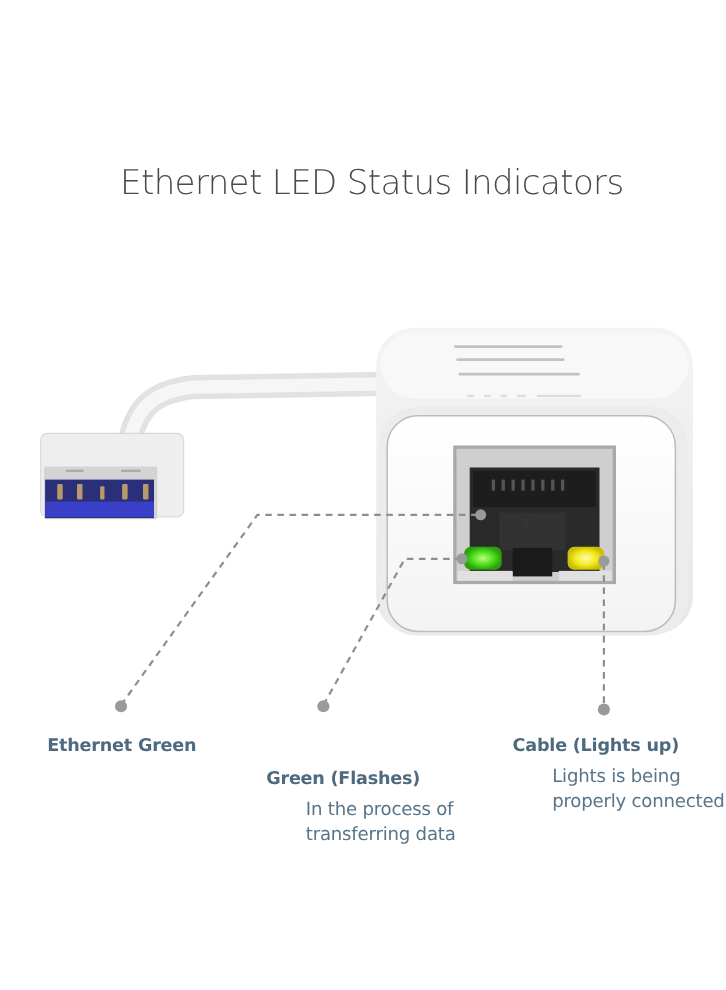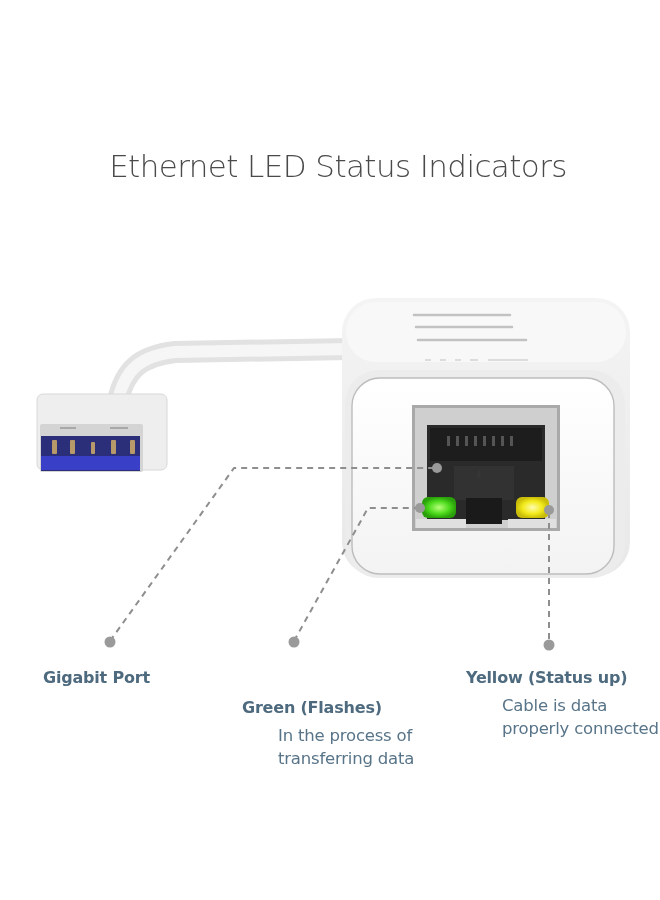--- a/index.html
+++ b/index.html
@@ -116,30 +116,30 @@
     <circle cx="549" cy="510" r="5"></circle>
     <circle cx="110" cy="642" r="5.5"></circle>
     <circle cx="294" cy="642" r="5.5"></circle>
     <circle cx="549" cy="645" r="5.5"></circle>
   </g>
 </svg>
 
 <div class="port-mark">4</div>
 
 <div class="label" style="left:43px; top:666px;">
-  <div class="head">Gigabit Port</div>
+  <div class="head">Ethernet Green</div>
 </div>
 
 <div class="label" style="left:242px; top:696px;">
   <div class="head">Green (Flashes)</div>
   <div class="desc">
     <div>In the process of</div>
     <div>transferring data</div>
   </div>
 </div>
 
 <div class="label" style="left:466px; top:666px;">
-  <div class="head">Yellow (Status up)</div>
+  <div class="head">Cable (Lights up)</div>
   <div class="desc">
-    <div>Cable is data</div>
+    <div>Lights is being</div>
     <div>properly connected</div>
   </div>
 </div>
 
 </body></html>

